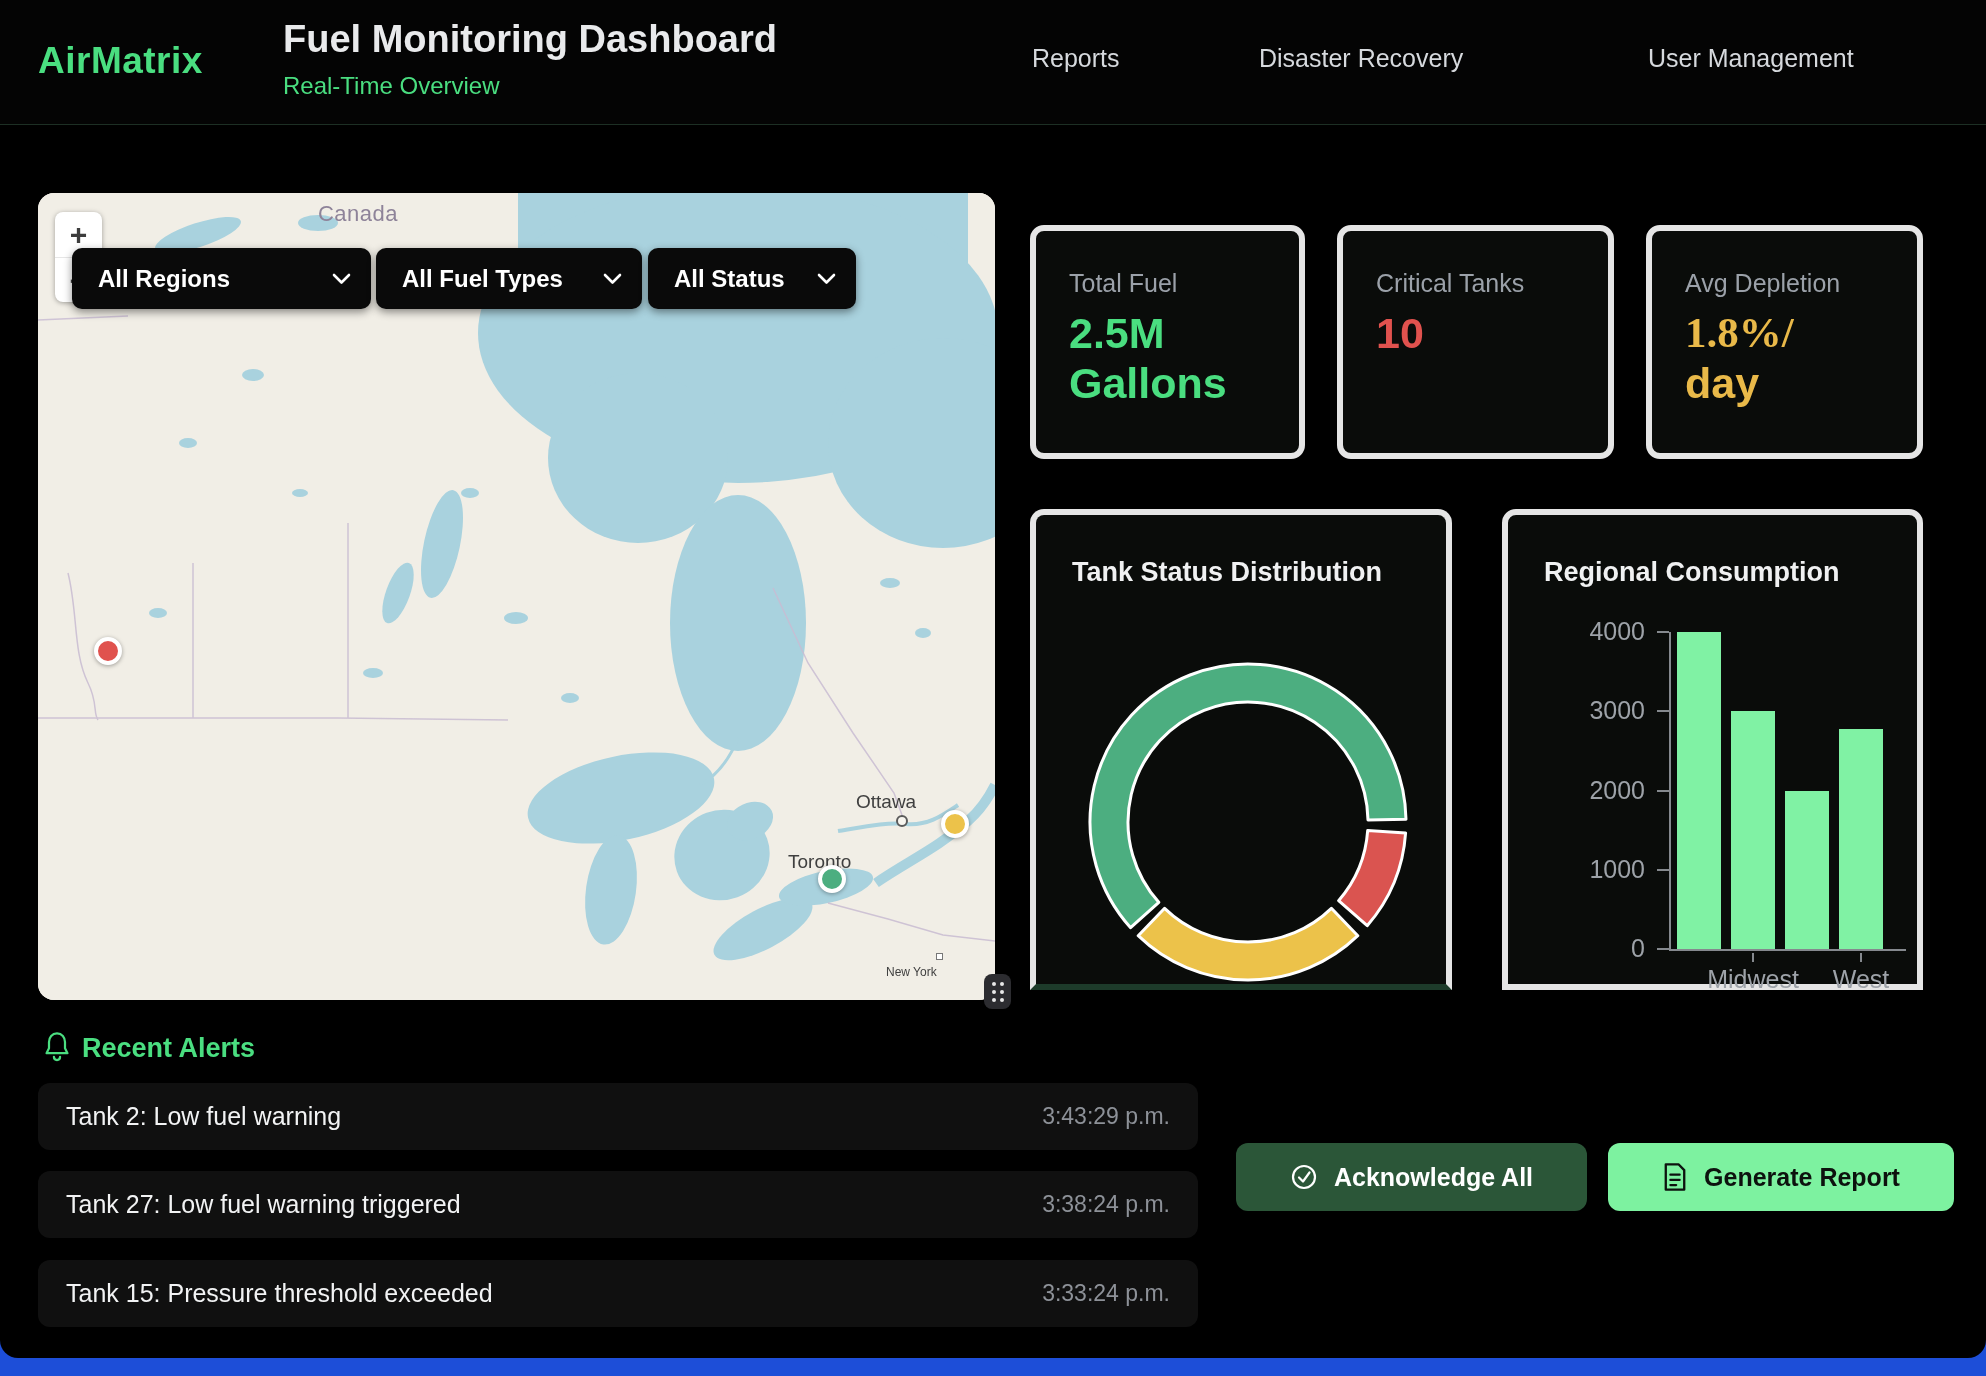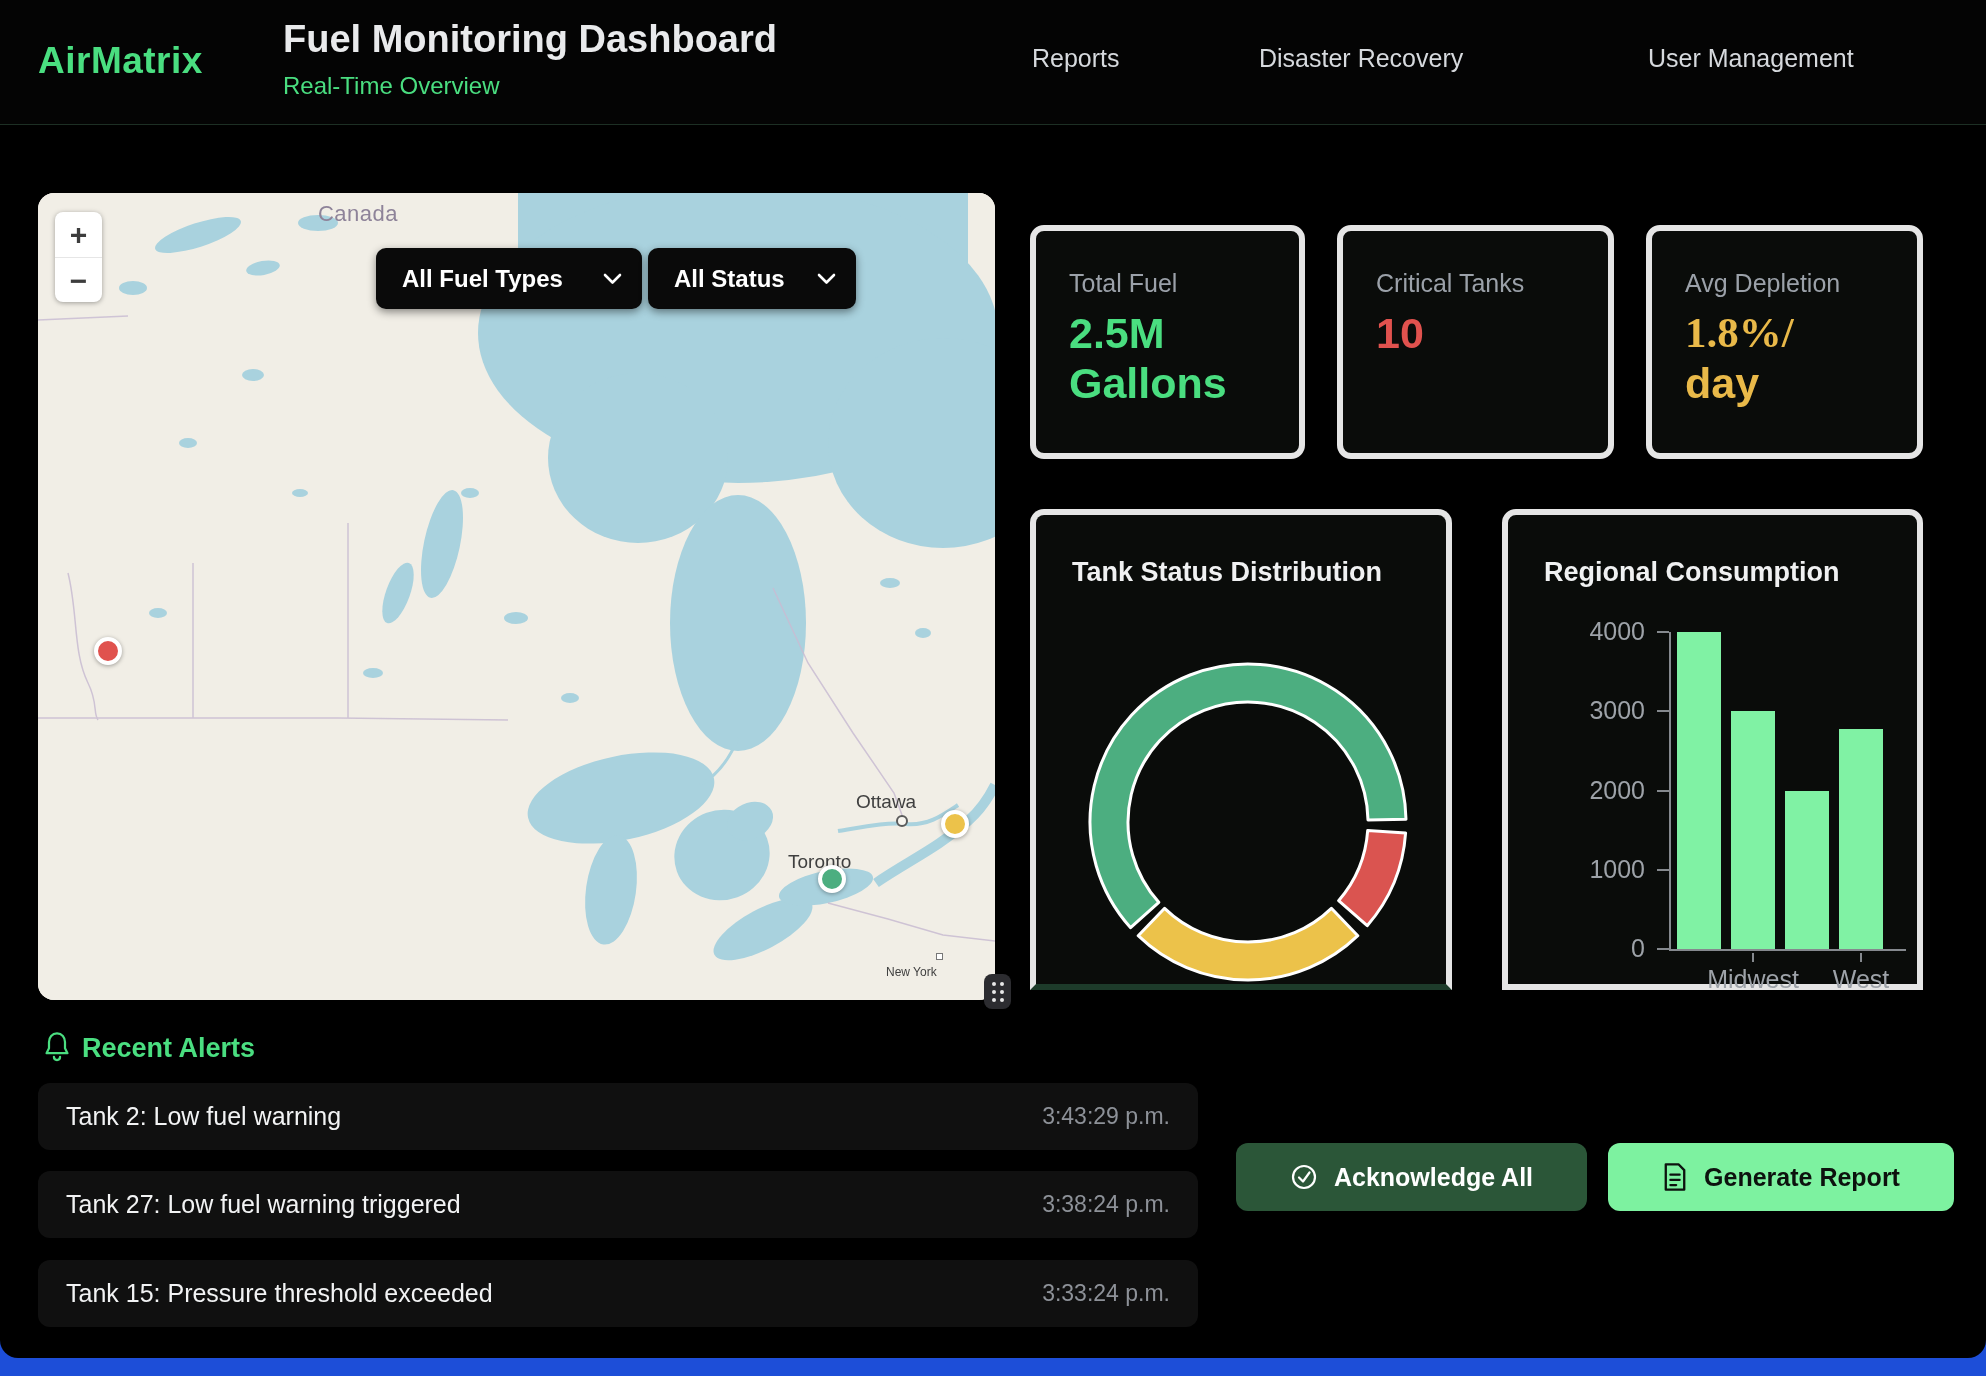--- a/index.html
+++ b/index.html
@@ -130,20 +130,26 @@
           <div class="tank-marker" style="left: 903px; top: 617px; background: rgb(236, 194, 74); pointer-events: auto;"></div>
           <div class="tank-marker" style="left: 780px; top: 672px; background: rgb(76, 174, 128); pointer-events: auto;"></div>
         </div>
 
     <div class="zoom-ctl">
       <div class="zoom-btn">+</div>
       <div class="zoom-div"></div>
       <div class="zoom-btn">−</div>
     </div>
 
+    <div class="filter" style="left:34px;width:299px;">
+      <span>All Regions</span>
+      <svg width="19" height="12" viewBox="0 0 19 12">
+            <polyline points="2,2 9.5,9.5 17,2" fill="none" stroke="#fff" stroke-width="2.6" stroke-linecap="round" stroke-linejoin="round"></polyline>
+          </svg>
+    </div>
     <div class="filter" style="left:338px;width:266px;">
       <span>All Fuel Types</span>
       <svg width="19" height="12" viewBox="0 0 19 12">
             <polyline points="2,2 9.5,9.5 17,2" fill="none" stroke="#fff" stroke-width="2.6" stroke-linecap="round" stroke-linejoin="round"></polyline>
           </svg>
     </div>
     <div class="filter" style="left:610px;width:208px;">
       <span>All Status</span>
       <svg width="19" height="12" viewBox="0 0 19 12">
             <polyline points="2,2 9.5,9.5 17,2" fill="none" stroke="#fff" stroke-width="2.6" stroke-linecap="round" stroke-linejoin="round"></polyline>

